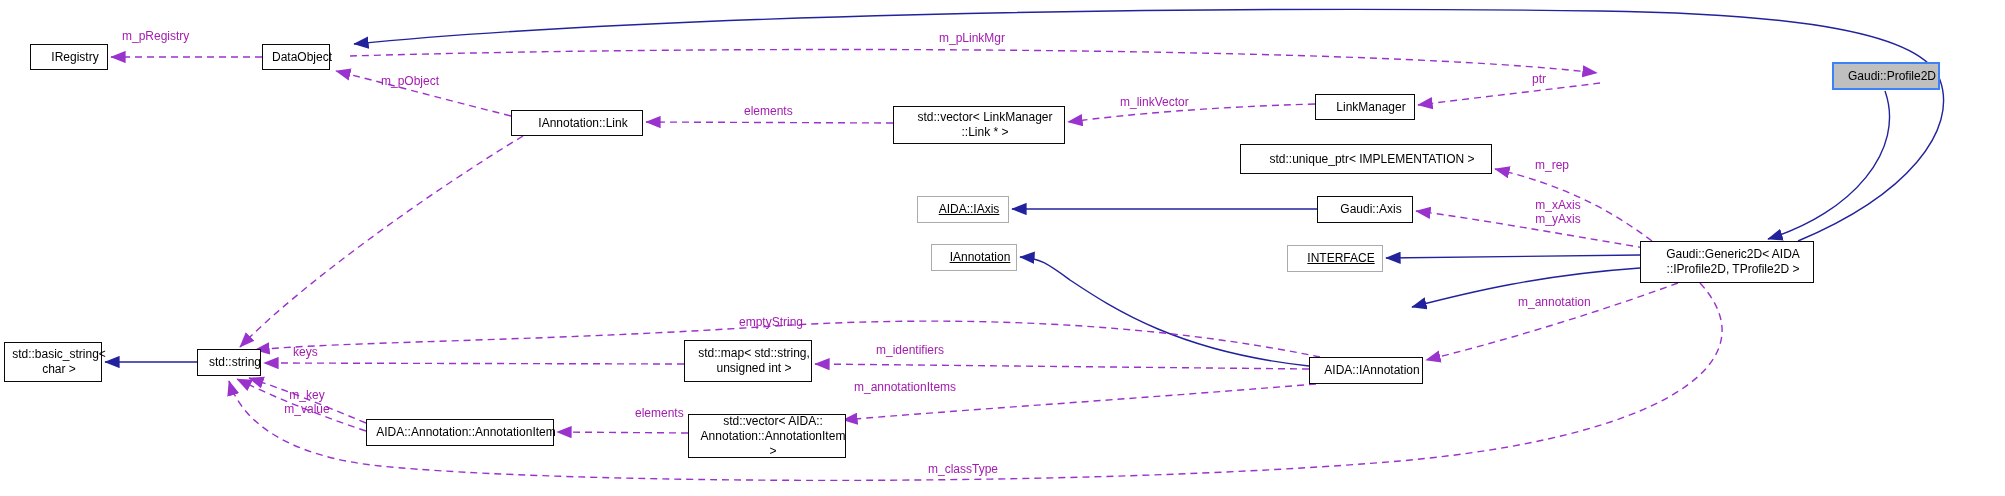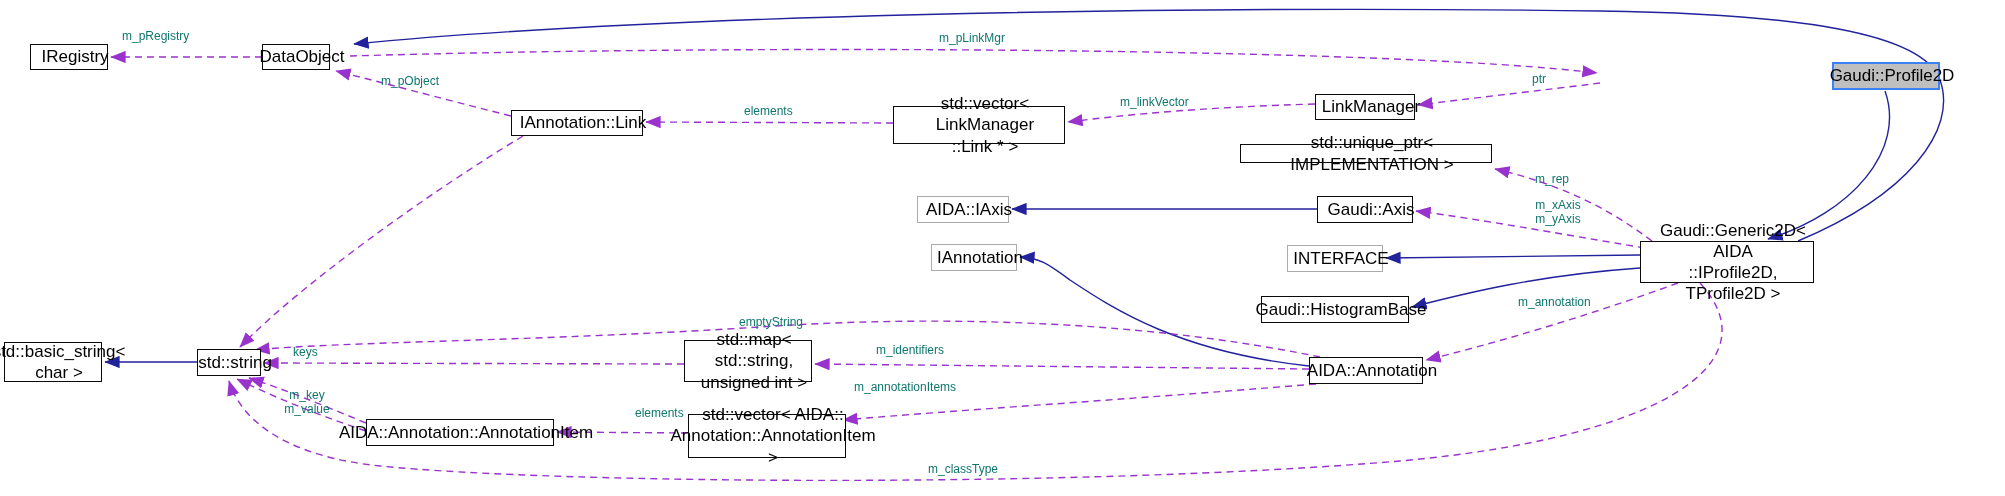--- a/index.html
+++ b/index.html
@@ -5,27 +5,27 @@
   html,body{margin:0;padding:0;background:#fff;}
   #canvas{
     position:relative;width:2005px;height:496px;background:#fff;overflow:hidden;
     font-family:"Liberation Sans","DejaVu Sans",sans-serif;
   }
   #edges{position:absolute;left:0;top:0;}
   .node{
     position:absolute;box-sizing:border-box;background:#fff;
     border:1.5px solid #0a0a0a;color:#000;
     display:flex;align-items:center;justify-content:center;text-align:center;
-    font-size:17px;line-height:1.25;white-space:pre-line;cursor:pointer;padding-left:12px;
+    font-size:12px;line-height:1.25;white-space:pre-line;cursor:pointer;padding-left:12px;
   }
-  .node.gray{border:1.5px solid #ababab;}
+  .node.gray{border:1.5px solid #ababab;text-decoration:underline;}
   .node.heavy-gray{border:2.5px solid #757575;}
   .node.current{background:#bfbfbf;border:2px solid #3b82f6;cursor:default;}
   .elabel{
-    position:absolute;color:#0f766e;font-size:12px;line-height:1.15;
+    position:absolute;color:#a21caf;font-size:12px;line-height:1.15;
     white-space:pre-line;text-align:center;pointer-events:none;
   }
 </style>
 </head>
 <body>
 
 <div id="canvas">
 
   <svg id="edges" width="2005" height="496" viewBox="0 0 2005 496">
     <defs>
@@ -65,45 +65,44 @@
     <path d="M 523,136 C 430,192 300,285 240,347" fill="none" stroke="#9A32CD" stroke-width="1.4" stroke-dasharray="7,5" marker-end="url(#arrow-purple)"></path>
   </svg>
 
   <div class="node" style="left:30px;top:44px;width:78px;height:26px">IRegistry</div>
   <div class="node" style="left:262px;top:44px;width:68px;height:26px">DataObject</div>
   <div class="node" style="left:511px;top:110px;width:132px;height:26px">IAnnotation::Link</div>
   <div class="node" style="left:893px;top:106px;width:172px;height:38px">std::vector&lt; LinkManager
 ::Link * &gt;</div>
   <div class="node" style="left:1315px;top:94px;width:100px;height:26px">LinkManager</div>
   <div class="node current" style="left:1832px;top:62px;width:108px;height:28px">Gaudi::Profile2D</div>
-  <div class="node" style="left:1240px;top:144px;width:252px;height:19px">std::unique_ptr&lt; IMPLEMENTATION &gt;</div>
+  <div class="node" style="left:1240px;top:144px;width:252px;height:30px">std::unique_ptr&lt; IMPLEMENTATION &gt;</div>
   <div class="node gray" style="left:917px;top:196px;width:92px;height:27px">AIDA::IAxis</div>
   <div class="node" style="left:1317px;top:196px;width:96px;height:27px">Gaudi::Axis</div>
   <div class="node gray" style="left:931px;top:244px;width:86px;height:27px">IAnnotation</div>
   <div class="node gray" style="left:1287px;top:245px;width:96px;height:27px">INTERFACE</div>
   <div class="node" style="left:1640px;top:241px;width:174px;height:42px">Gaudi::Generic2D&lt; AIDA
 ::IProfile2D, TProfile2D &gt;</div>
-  <div class="node" style="left:1261px;top:296px;width:148px;height:27px">Gaudi::HistogramBase</div>
   <div class="node" style="left:4px;top:342px;width:98px;height:40px">std::basic_string&lt;
 char &gt;</div>
   <div class="node" style="left:197px;top:349px;width:64px;height:27px">std::string</div>
   <div class="node" style="left:684px;top:340px;width:128px;height:42px">std::map&lt; std::string,
 unsigned int &gt;</div>
-  <div class="node" style="left:1309px;top:357px;width:114px;height:27px">AIDA::Annotation</div>
+  <div class="node" style="left:1309px;top:357px;width:114px;height:27px">AIDA::IAnnotation</div>
   <div class="node" style="left:366px;top:419px;width:188px;height:27px">AIDA::Annotation::AnnotationItem</div>
   <div class="node" style="left:688px;top:414px;width:158px;height:44px">std::vector&lt; AIDA::
 Annotation::AnnotationItem &gt;</div>
 
   <div class="elabel" style="left:122px;top:30px">m_pRegistry</div>
   <div class="elabel" style="left:939px;top:32px">m_pLinkMgr</div>
   <div class="elabel" style="left:381px;top:75px">m_pObject</div>
   <div class="elabel" style="left:744px;top:105px">elements</div>
   <div class="elabel" style="left:1120px;top:96px">m_linkVector</div>
   <div class="elabel" style="left:1532px;top:73px">ptr</div>
-  <div class="elabel" style="left:1535px;top:173px">m_rep</div>
+  <div class="elabel" style="left:1535px;top:159px">m_rep</div>
   <div class="elabel" style="left:1524px;top:199px;width:68px">m_xAxis
 m_yAxis</div>
   <div class="elabel" style="left:1518px;top:296px">m_annotation</div>
   <div class="elabel" style="left:876px;top:344px">m_identifiers</div>
   <div class="elabel" style="left:739px;top:316px">emptyString</div>
   <div class="elabel" style="left:293px;top:346px">keys</div>
   <div class="elabel" style="left:854px;top:381px">m_annotationItems</div>
   <div class="elabel" style="left:635px;top:407px">elements</div>
   <div class="elabel" style="left:278px;top:389px;width:58px">m_key
 m_value</div>

